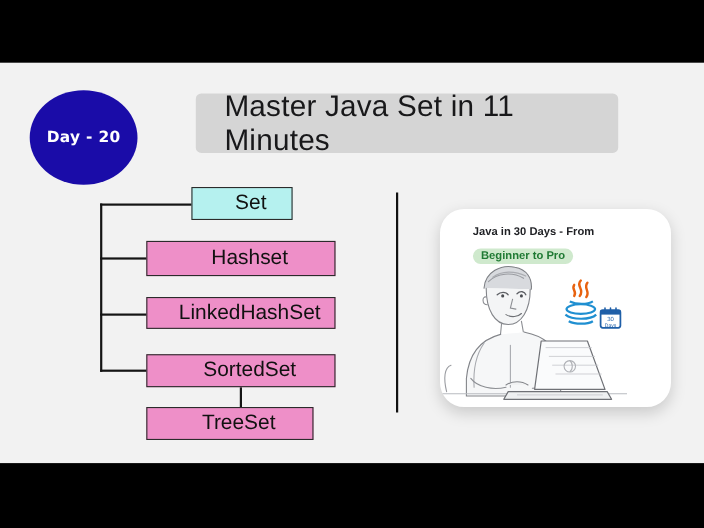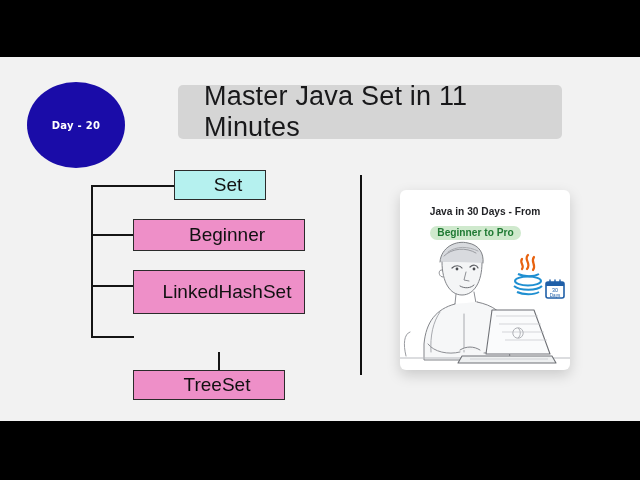--- a/index.html
+++ b/index.html
@@ -8,47 +8,47 @@
 
   .letterbox{position:absolute;left:0;width:640px;background:#000;}
   #bar-top{top:0;height:57px;}
   #bar-bottom{top:421px;height:59px;}
 
   #content{position:absolute;left:0;top:57px;width:640px;height:364px;background:#f2f2f2;overflow:hidden;}
 
   
   #day-badge{position:absolute;left:27px;top:25px;width:98px;height:86px;border-radius:50%;
     background:#1a0ca8;display:flex;align-items:center;justify-content:center;}
-  #day-badge-label{color:#fff;font-size:10px;font-weight:bold;letter-spacing:.3px;
+  #day-badge-label{color:#fff;font-size:14px;font-weight:bold;letter-spacing:.3px;
     font-family:"DejaVu Sans",sans-serif;}
 
   
   #title-bar{position:absolute;left:178px;top:28px;width:384px;height:54px;background:#d5d5d5;
     border-radius:5px;display:flex;align-items:center;}
   #title-text{color:#18181a;font-size:27px;padding-left:26px;letter-spacing:.2px;
     font-family:"Liberation Sans",sans-serif;}
 
   
   #divider{position:absolute;left:360px;top:118px;width:2px;height:200px;background:#111;}
 
   
   #tree{position:absolute;left:0;top:0;width:340px;height:364px;}
   .node{position:absolute;border:1.6px solid #2b2b2b;display:flex;align-items:center;
     justify-content:center;box-sizing:border-box;padding-left:16px;}
   .node span{font-size:19px;color:#111;font-family:"Liberation Sans",sans-serif;}
   #node-set{left:174px;top:113px;width:92px;height:30px;background:#b5f1ef;}
   #node-hashset{left:133px;top:162px;width:172px;height:32px;background:#ee8fc8;}
-  #node-linkedhashset{left:133px;top:213px;width:172px;height:44px;background:#ee8fc8;}
+  #node-linkedhashset{left:133px;top:213px;width:172px;height:29px;background:#ee8fc8;}
   #node-sortedset{left:133px;top:265px;width:172px;height:30px;background:#ee8fc8;}
   #node-treeset{left:133px;top:313px;width:152px;height:30px;background:#ee8fc8;}
   .line{position:absolute;background:#151515;}
 
   
   #card{position:absolute;left:400px;top:133px;width:170px;height:180px;background:#fff;
-    border-radius:6px;box-shadow:0 5px 14px rgba(0,0,0,.17);overflow:hidden;}
+    border-radius:22px;box-shadow:0 5px 14px rgba(0,0,0,.17);overflow:hidden;padding-left:40px;}
   #card-title{position:absolute;left:0;top:16px;width:170px;text-align:center;font-size:10.2px;
     font-weight:bold;color:#1f2024;font-family:"Liberation Sans",sans-serif;}
   #card-subtitle-wrap{position:absolute;left:0;top:32px;width:151px;text-align:center;}
   #card-subtitle{display:inline-block;background:#cfe9cd;color:#1f7a33;font-size:10.2px;
     font-weight:bold;padding:1px 7px 2px 7px;border-radius:8px;font-family:"Liberation Sans",sans-serif;}
   #card-illustration{position:absolute;left:0;top:42px;width:170px;height:138px;}
   #java-logo{position:absolute;left:108px;top:62px;width:40px;height:46px;}
   #calendar-icon{position:absolute;left:144px;top:88px;width:22px;height:22px;}
 </style>
 </head>
@@ -77,24 +77,27 @@
       <div class="line" style="left:91px;top:128px;width:84px;height:2px;"></div>
       <div class="line" style="left:91px;top:177px;width:43px;height:2px;"></div>
       <div class="line" style="left:91px;top:228px;width:43px;height:2px;"></div>
       <div class="line" style="left:91px;top:279px;width:43px;height:2px;"></div>
       <div class="line" style="left:218px;top:295px;width:2px;height:18px;"></div>
 
       <div class="node" id="node-set">
         <span>Set</span>
       </div>
       <div class="node" id="node-hashset">
-        <span>Beginner</span>
+        <span>Hashset</span>
       </div>
       <div class="node" id="node-linkedhashset">
         <span>LinkedHashSet</span>
+      </div>
+      <div class="node" id="node-sortedset">
+        <span>SortedSet</span>
       </div>
       <div class="node" id="node-treeset">
         <span>TreeSet</span>
       </div>
     </div>
 
     <div id="card">
       <div id="card-title">Java in 30 Days - From</div>
       <div id="card-subtitle-wrap">
         <span id="card-subtitle">Beginner to Pro</span>

